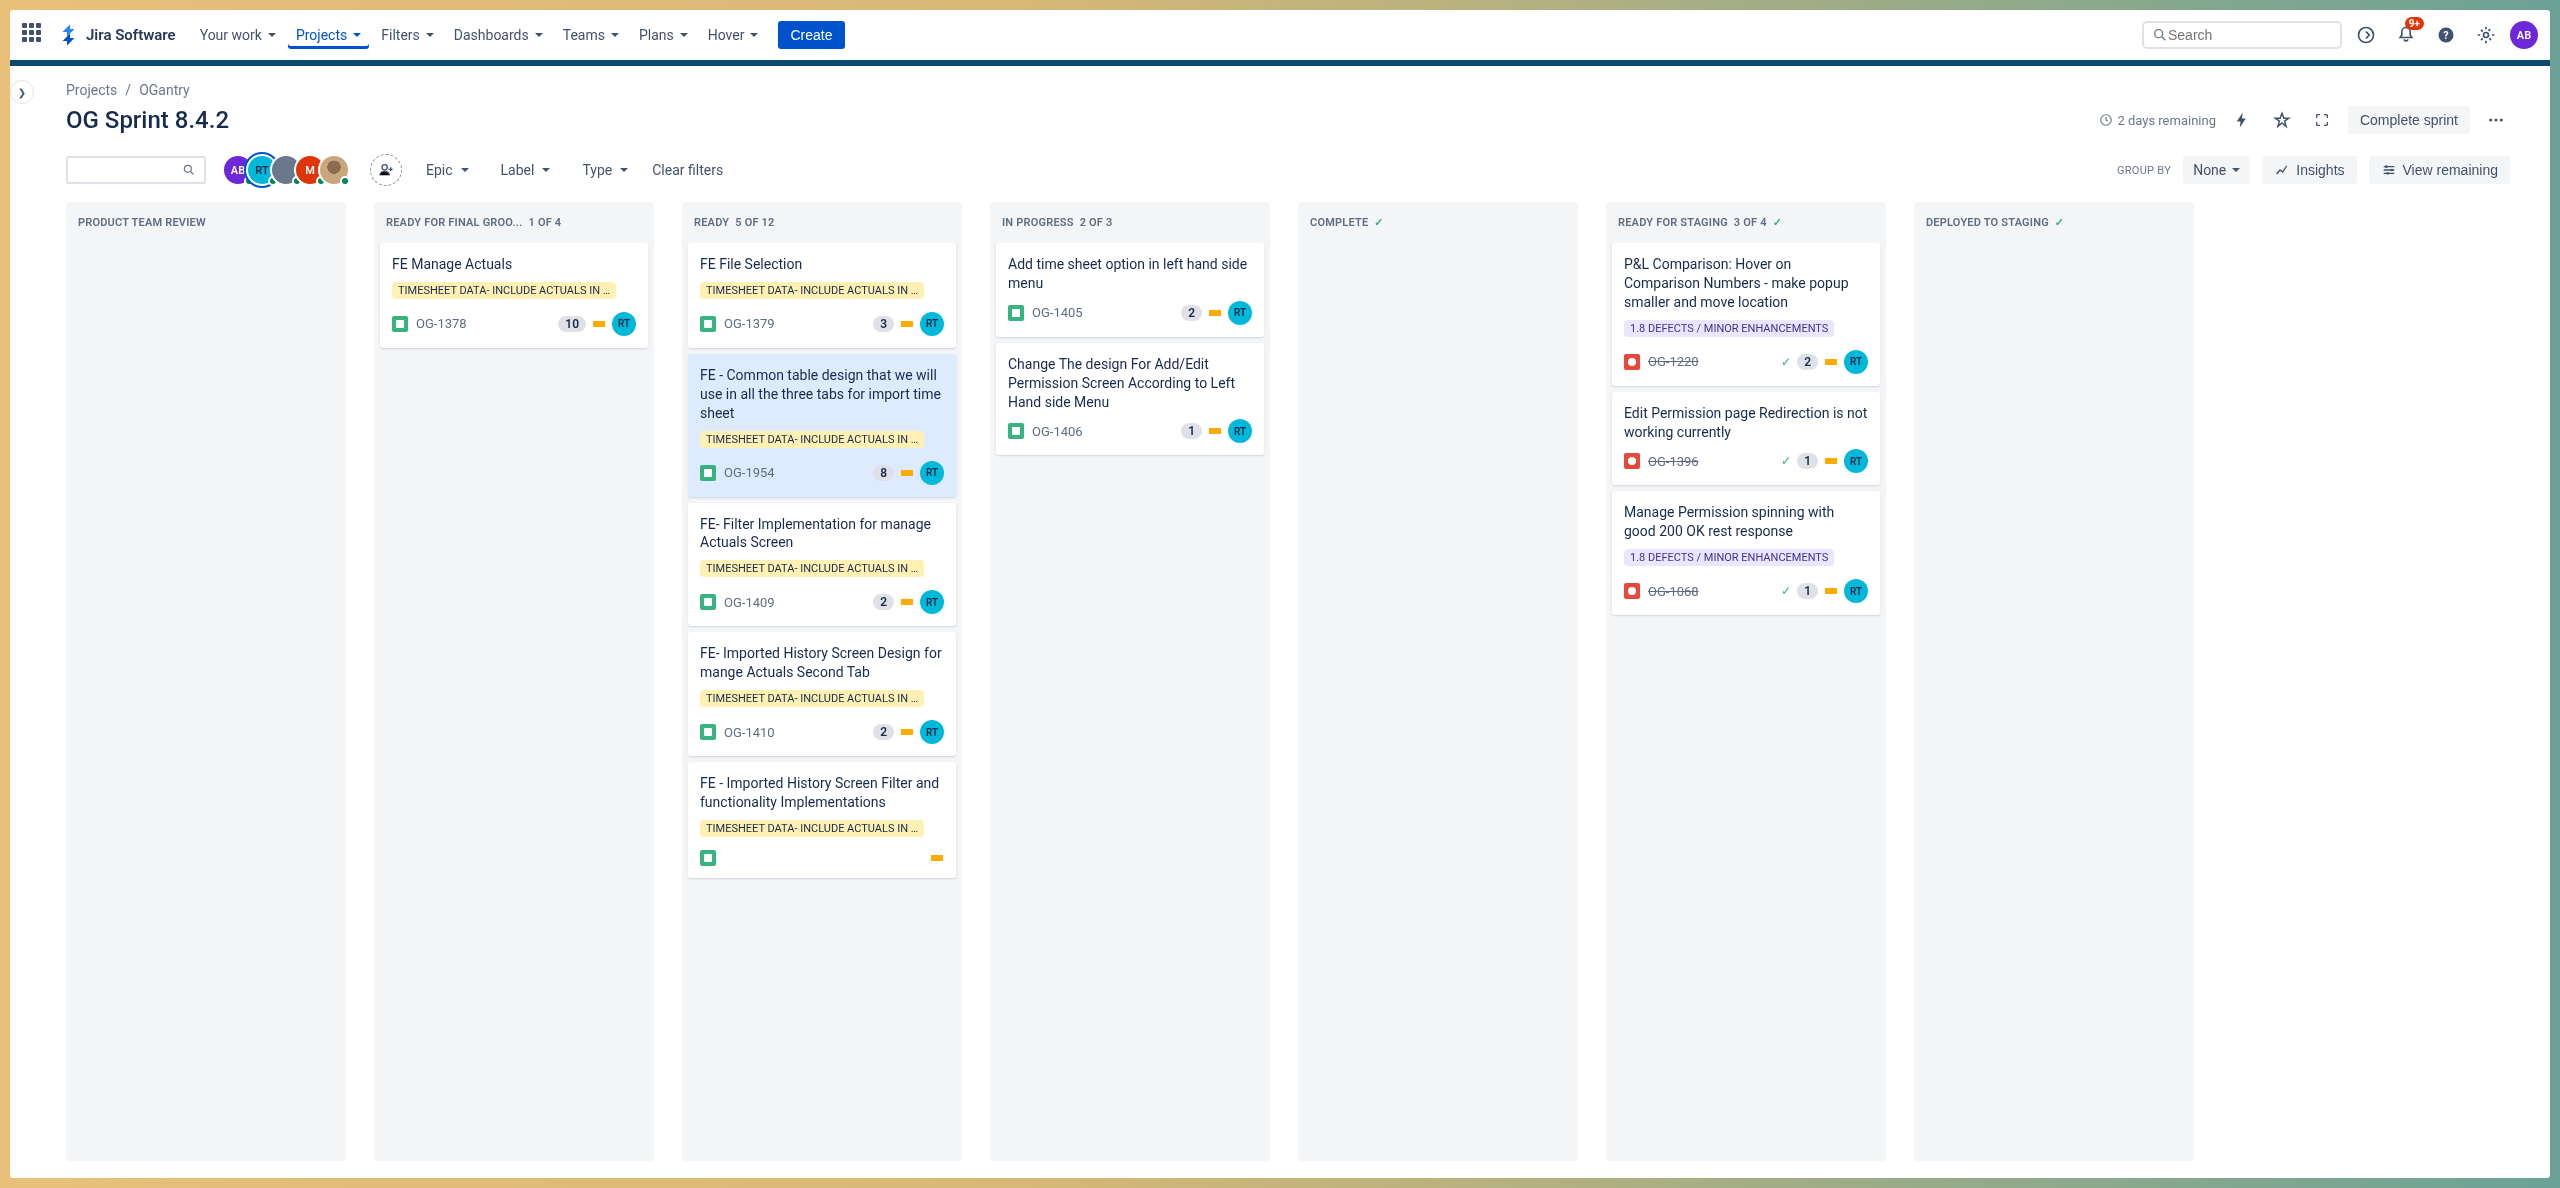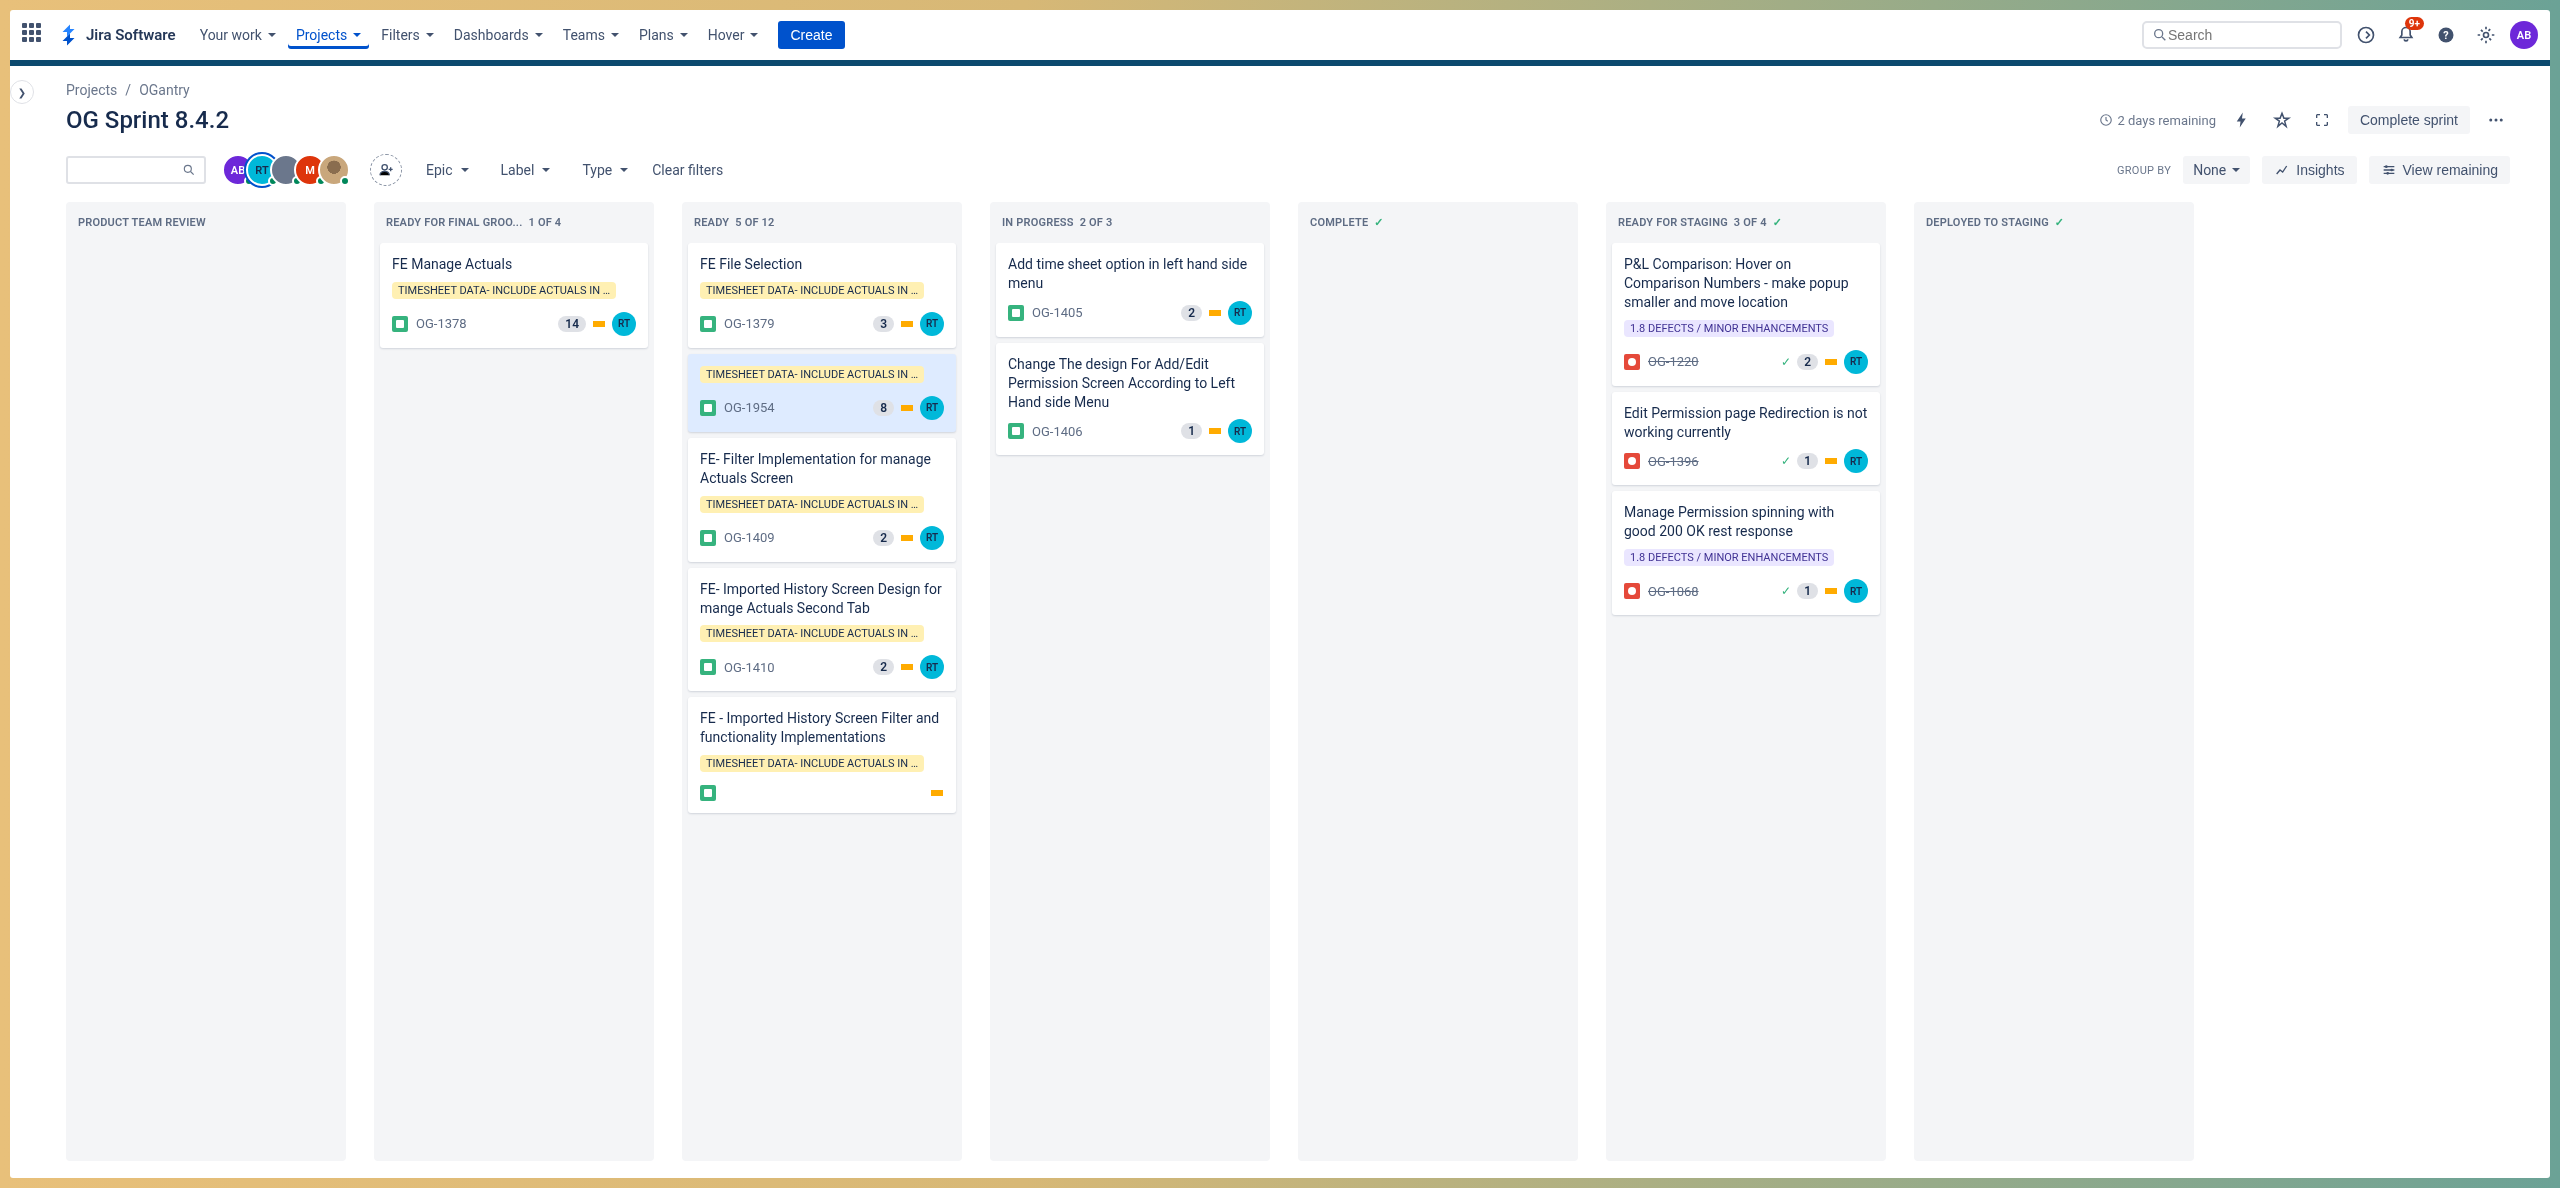--- a/index.html
+++ b/index.html
@@ -299,21 +299,21 @@
             <div class="col">
               <div class="col-header">
                 <span>READY FOR FINAL GROO...</span> 
                 <span>1 OF 4</span>
               </div>
               <div class="col-body">
                 <div class="card"><div class="card-title">FE Manage Actuals</div><div class="card-epic ">TIMESHEET DATA- INCLUDE ACTUALS IN …</div><div class="card-footer">
                     <span class="issue-icon story"></span>
                     <span class="card-key">OG-1378</span>
                     <span class="card-footer-right">
-                      <span class="points">14</span>
+                      <span class="points">10</span>
                       <span class="priority med"></span>
                       <span class="avatar small teal">RT</span>
                     </span>
                   </div></div>
               </div>
             </div>
             <div class="col">
               <div class="col-header">
                 <span>READY</span> 
                 <span>5 OF 12</span>
@@ -321,21 +321,21 @@
               <div class="col-body">
                 <div class="card"><div class="card-title">FE File Selection</div><div class="card-epic ">TIMESHEET DATA- INCLUDE ACTUALS IN …</div><div class="card-footer">
                     <span class="issue-icon story"></span>
                     <span class="card-key">OG-1379</span>
                     <span class="card-footer-right">
                       <span class="points">3</span>
                       <span class="priority med"></span>
                       <span class="avatar small teal">RT</span>
                     </span>
                   </div></div>
-                <div class="card sel"><div class="card-epic ">TIMESHEET DATA- INCLUDE ACTUALS IN …</div><div class="card-footer">
+                <div class="card sel"><div class="card-title">FE - Common table design that we will use in all the three tabs for import time sheet</div><div class="card-epic ">TIMESHEET DATA- INCLUDE ACTUALS IN …</div><div class="card-footer">
                     <span class="issue-icon story"></span>
                     <span class="card-key">OG-1954</span>
                     <span class="card-footer-right">
                       <span class="points">8</span>
                       <span class="priority med"></span>
                       <span class="avatar small teal">RT</span>
                     </span>
                   </div></div>
                 <div class="card"><div class="card-title">FE- Filter Implementation for manage Actuals Screen</div><div class="card-epic ">TIMESHEET DATA- INCLUDE ACTUALS IN …</div><div class="card-footer">
                     <span class="issue-icon story"></span>

